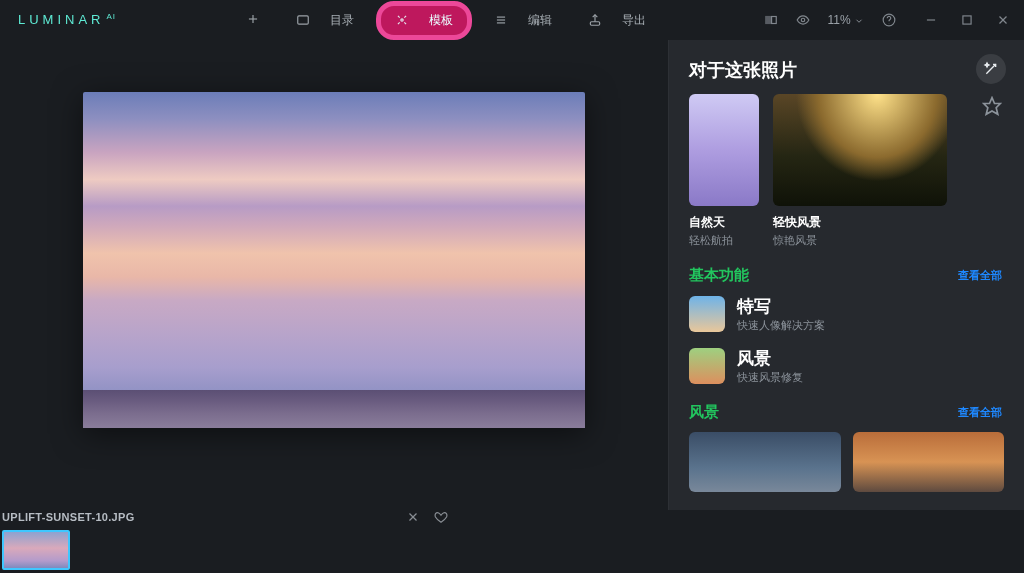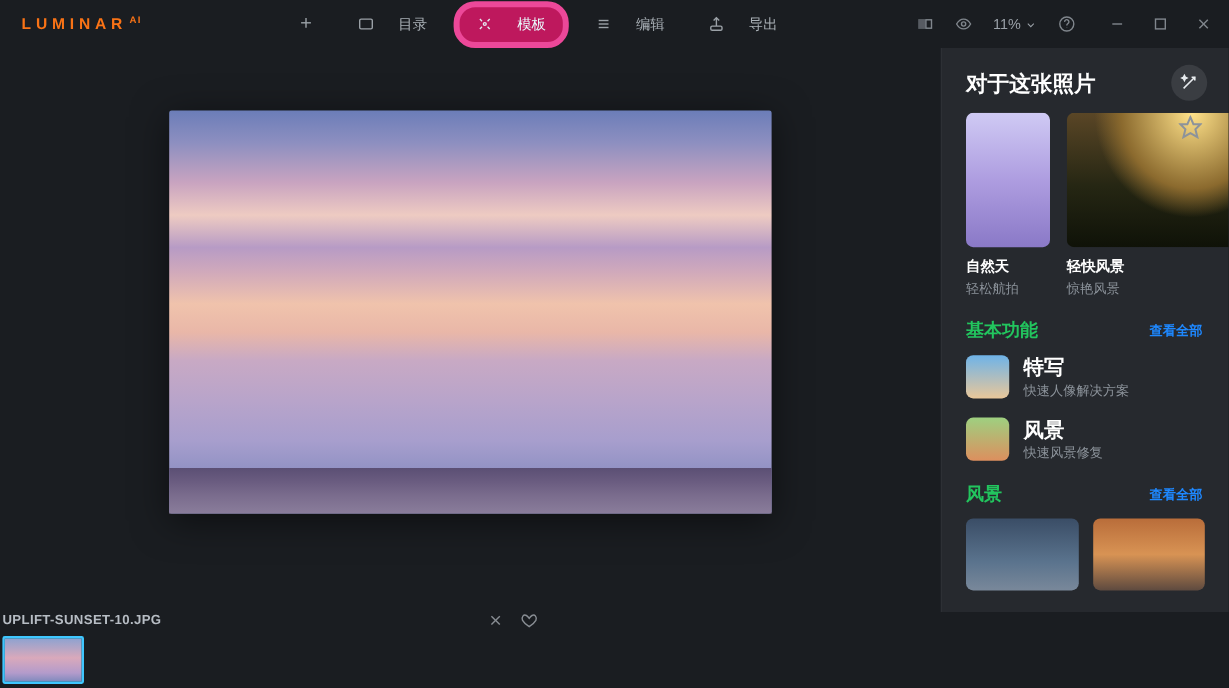--- a/index.html
+++ b/index.html
@@ -13,21 +13,21 @@
 }
 
 
 .topbar {
   height: 40px;
   display: flex; align-items: center;
   padding: 0 8px 0 18px;
   font-size: 12px;
   color: #a9b0b6;
 }
-.logo { letter-spacing: 4px; font-weight: 700; color: #f97316; font-size: 13px; }
+.logo { letter-spacing: 4px; font-weight: 400; color: #5eead4; font-size: 13px; }
 .logo sup { font-size: 8px; letter-spacing: 1px; margin-left: 2px; }
 .topbar .spacer-left { width: 130px; }
 .nav-btn {
   display: inline-flex; align-items: center; gap: 20px;
   padding: 6px 14px; border-radius: 18px;
   color: #a9b0b6; cursor: pointer;
   margin: 0 4px;
 }
 .nav-btn.active { background: #be185d; color: #e9feff; border: 5px solid #ec4899; }
 .nav-icon { width: 14px; height: 14px; display: inline-block; opacity: .9; }
@@ -49,21 +49,21 @@
   box-shadow: 0 6px 30px rgba(0,0,0,.5);
   position: relative; margin-top:-30px;
 }
 .canvas::after{ 
   content:""; position:absolute; left:0; right:0; bottom:0; height:38px;
   background: linear-gradient(180deg,#5b4f74 0%, #6a5c80 30%, #7a6c8d 60%, #8a7d9b 100%);
 }
 
 
 .panel {
-  width: 240px; background: #26292e; border-left:1px solid #2d3035;
+  width: 356px; background: #26292e; border-left:1px solid #2d3035;
   padding: 18px 0 0 20px; position:relative; overflow:hidden;
 }
 .panel h2 { font-size: 18px; font-weight: 700; color: #fff; margin-bottom: 12px; }
 .panel h3 { font-size: 15px; font-weight: 700; color: #22c55e; }
 .row-hd { display:flex; align-items:center; justify-content:space-between; padding-right:22px; margin: 18px 0 10px;}
 .see-all { color:#1e88ff; font-size:11px; font-weight:600; cursor:pointer;}
 
 .cards { display:flex; gap:14px; overflow:hidden;}
 .card { width:174px; flex:0 0 174px;}
 .card .thumb { height:112px; border-radius:6px; }

